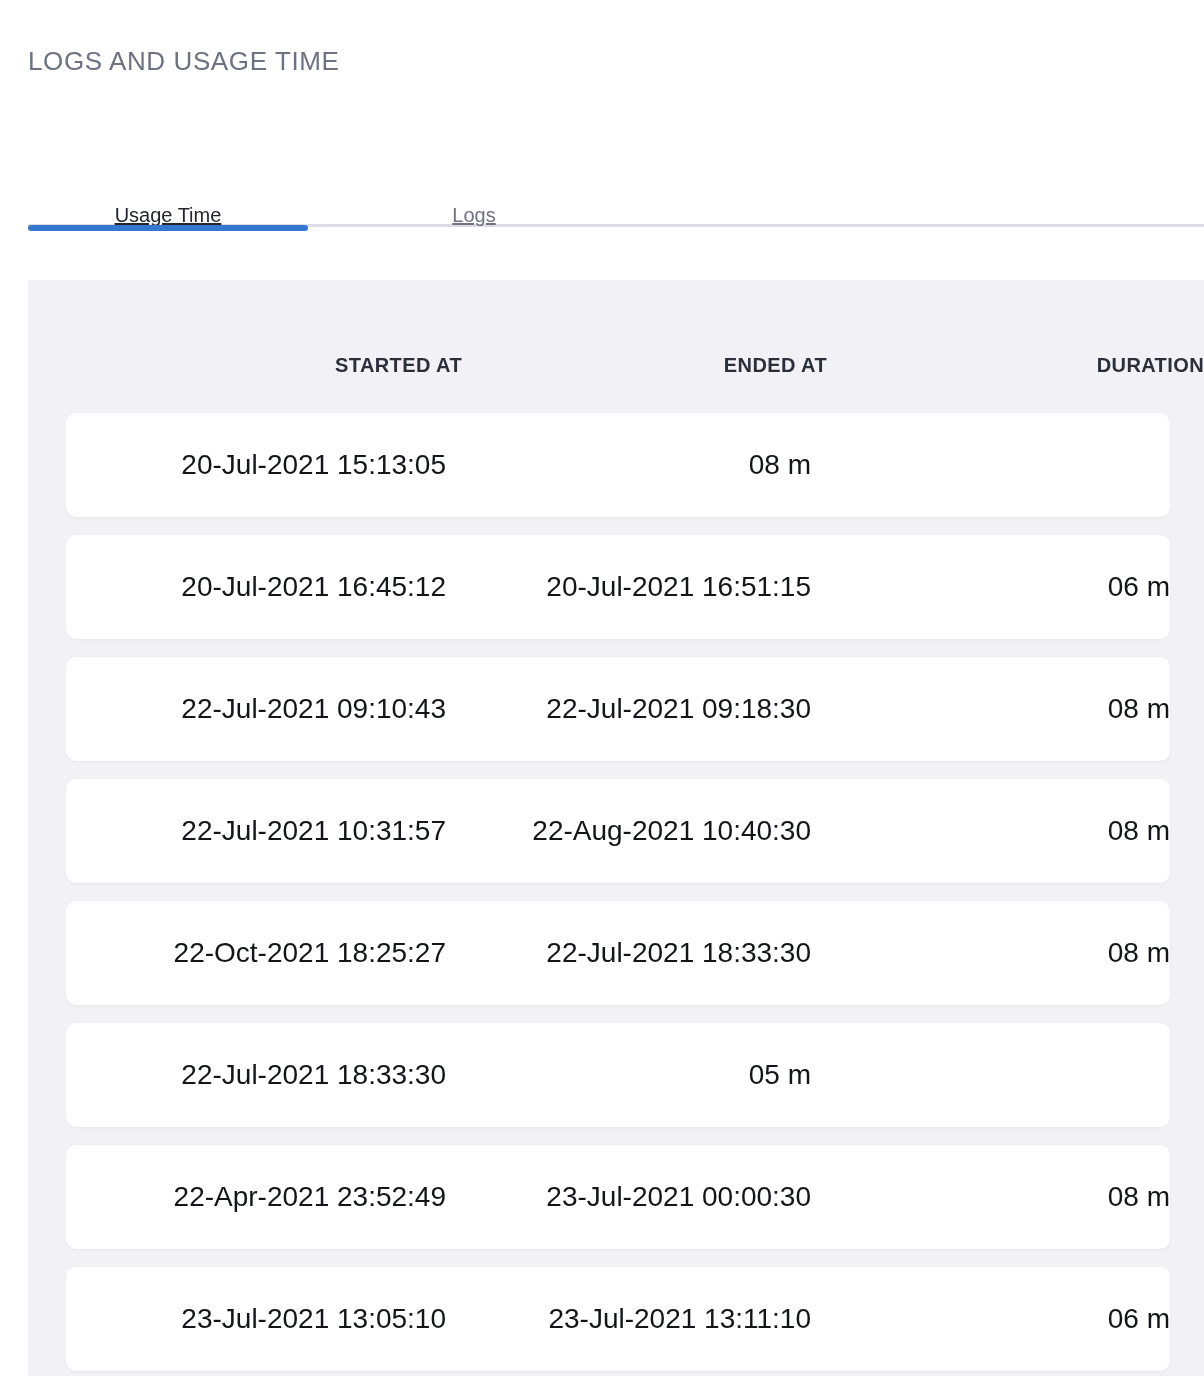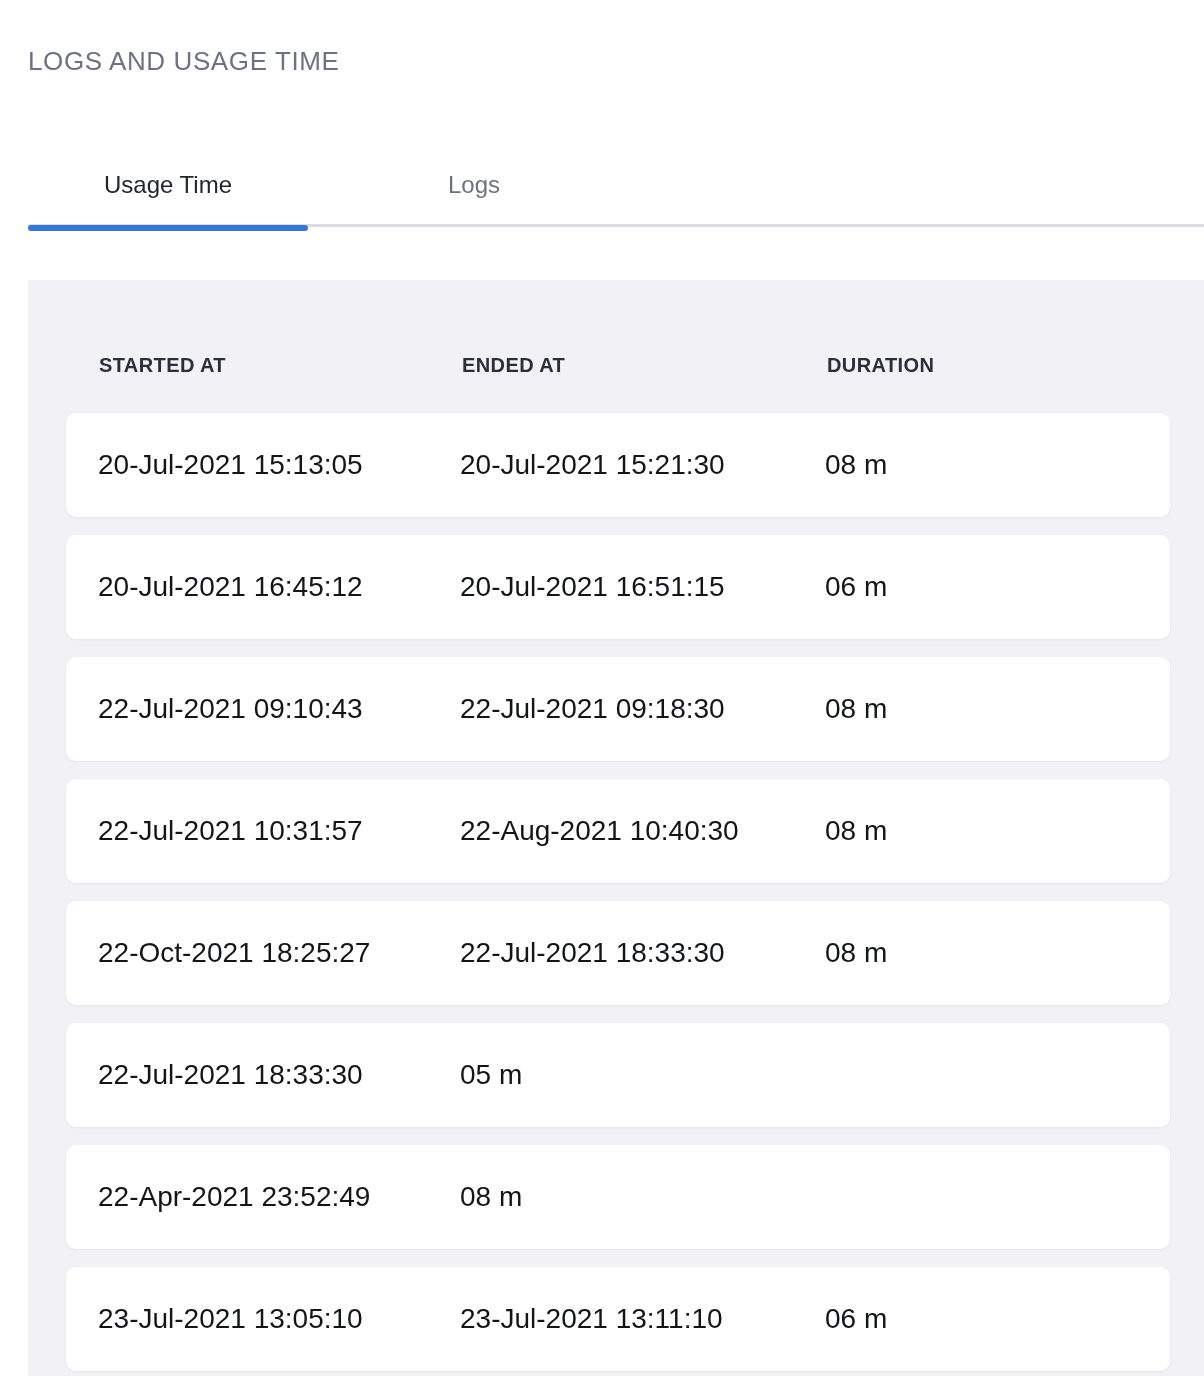--- a/index.html
+++ b/index.html
@@ -31,27 +31,28 @@
     left: 28px;
     top: 143px;
     width: 1176px;
     height: 84px;
     display: flex;
     border-bottom: 3px solid #dcdde4;
   }
   .tab {
     height: 84px;
     display: flex;
-    align-items: center;
+    align-items: flex-end;
     justify-content: center;
-    font-size: 24px;
+    font-size: 20px;
     cursor: pointer;
     position: relative;
     color: #6e7280;
     font-weight: 400;
+    text-decoration: underline;
   }
   .tab-usage { width: 280px; }
   .tab-logs  { width: 332px; }
   .tab.active {
     color: #23262e;
     font-weight: 500;
   }
   .tab-indicator {
     position: absolute;
     left: 0;
@@ -63,20 +64,21 @@
   }
   
   .panel {
     position: absolute;
     left: 28px;
     top: 280px;
     width: 1176px;
     height: 1096px;
     background: #f1f1f6;
     overflow: hidden;
+    text-align: right;
   }
   .table-head {
     display: grid;
     grid-template-columns: 363px 365px 1fr;
     padding-left: 71px;
     padding-top: 74px;
     padding-bottom: 36px;
     font-size: 20px;
     font-weight: 700;
     letter-spacing: 0.4px;
@@ -85,21 +87,21 @@
   .table-body { }
   .row-card {
     margin: 0 34px 18px 38px;
     height: 104px;
     background: #ffffff;
     border-radius: 10px;
     box-shadow: 0 1px 3px rgba(20, 24, 40, 0.05);
     display: grid;
     grid-template-columns: 362px 365px 1fr;
     align-items: center;
-    padding-left: 32px;
+    padding-left: 18px;
     font-size: 28px;
     color: #131519;
   }
   .cell { white-space: nowrap; }
 </style>
 </head>
 <body>
 
 <div class="page">
 
@@ -117,21 +119,20 @@
 
   <div class="panel">
     <div class="table-head">
       <div class="cell">STARTED AT</div>
       <div class="cell">ENDED AT</div>
       <div class="cell">DURATION</div>
     </div>
     <div class="table-body">
         <div class="row-card">
     <div class="cell">20-Jul-2021 15:13:05</div>
-    <div class="cell">20-Jul-2021 15:21:30</div>
     <div class="cell">08 m</div>
   </div>
         <div class="row-card">
     <div class="cell">20-Jul-2021 16:45:12</div>
     <div class="cell">20-Jul-2021 16:51:15</div>
     <div class="cell">06 m</div>
   </div>
         <div class="row-card">
     <div class="cell">22-Jul-2021 09:10:43</div>
     <div class="cell">22-Jul-2021 09:18:30</div>
@@ -146,20 +147,21 @@
     <div class="cell">22-Oct-2021 18:25:27</div>
     <div class="cell">22-Jul-2021 18:33:30</div>
     <div class="cell">08 m</div>
   </div>
         <div class="row-card">
     <div class="cell">22-Jul-2021 18:33:30</div>
     <div class="cell">05 m</div>
   </div>
         <div class="row-card">
     <div class="cell">22-Apr-2021 23:52:49</div>
+    <div class="cell">23-Jul-2021 00:00:30</div>
     <div class="cell">08 m</div>
   </div>
         <div class="row-card">
     <div class="cell">23-Jul-2021 13:05:10</div>
     <div class="cell">23-Jul-2021 13:11:10</div>
     <div class="cell">06 m</div>
   </div>
       </div>
   </div>
 

